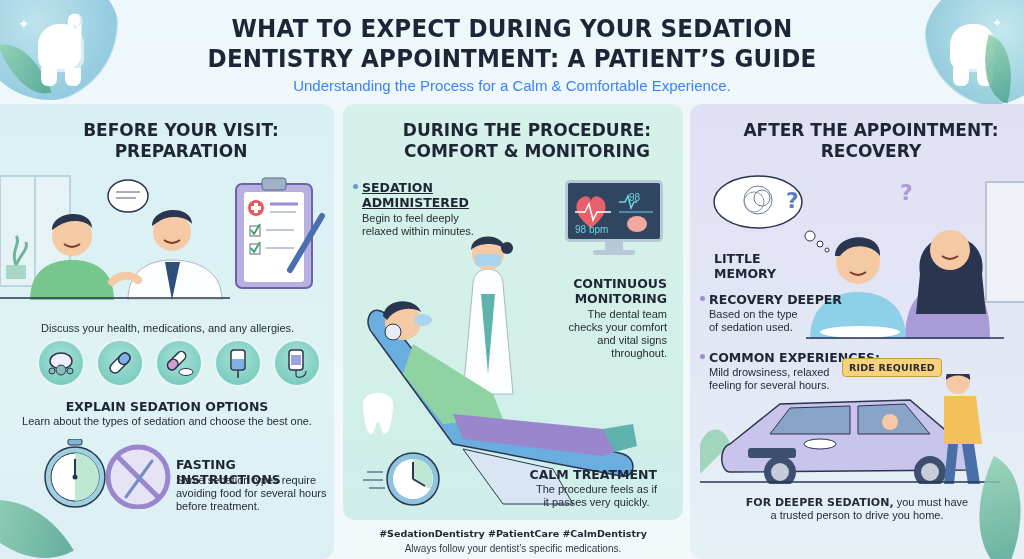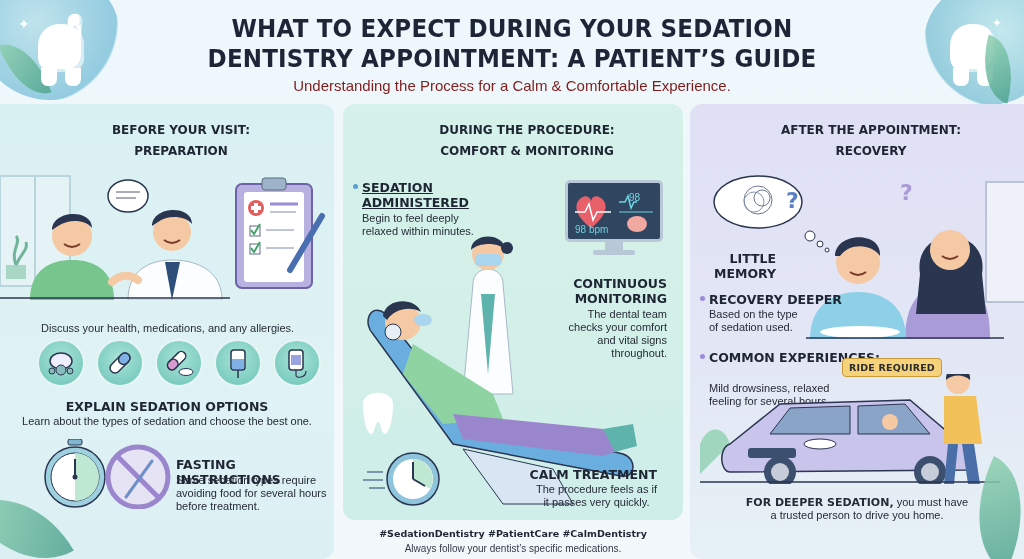--- a/index.html
+++ b/index.html
@@ -40,32 +40,32 @@
     opacity: .85;
   }
   .title {
     position: absolute; left: 0; right: 0; top: 14px;
     font-family: "DejaVu Sans", sans-serif; font-weight: bold;
     font-size: 25px; line-height: 30px; letter-spacing: 0.2px; color: #1d2536;
     transform: scaleX(0.92);
   }
   .subtitle {
     position: absolute; left: 0; right: 0; top: 77px;
-    font-size: 15px; color: #7f1d1d; text-align: center;
+    font-size: 15px; color: #3b82f6; text-align: center;
   }
   .panel {
     position: absolute; top: 104px; height: 420px; border-radius: 12px;
     overflow: hidden;
   }
   .panel-1 { left: 0; width: 334px; background: linear-gradient(180deg, #d9f0f2 0%, #dff2f4 60%, #dcf0f4 100%); border-radius: 0 12px 12px 0; height: 455px; }
   .panel-2 { left: 343px; width: 340px; background: linear-gradient(180deg, #d5f1ea 0%, #d2efe8 60%, #cfeeea 100%); height: 416px; }
   .panel-3 { left: 690px; width: 334px; background: linear-gradient(180deg, #e0e0f5 0%, #e3e7f5 55%, #e6f1f6 100%); border-radius: 12px 0 0 12px; height: 455px; }
   .panel-heading {
     position: absolute; left: 0; right: 0; text-align: center;
-    font-family: "DejaVu Sans", sans-serif; font-weight: bold; font-size: 12px; line-height: 21px; color: #1e2533; padding-left: 28px;
+    font-family: "DejaVu Sans", sans-serif; font-weight: bold; font-size: 17px; line-height: 21px; color: #1e2533; padding-left: 28px;
   }
   .sec-title {
     position: absolute; font-family: "DejaVu Sans", sans-serif; font-weight: bold;
     font-size: 12.5px; line-height: 15px; color: #1e2533;
   }
   .sec-body {
     position: absolute; font-size: 11px; line-height: 13px; color: #262b36;
   }
   .bullet-dot {
     display: inline-block; width: 5px; height: 5px; border-radius: 50%;
@@ -342,33 +342,33 @@
     <path d="M252 92 Q260 98 268 92" stroke="#7a3b2a" stroke-width="2" fill="none"></path>
 
     <path d="M120 175 C120 140 145 128 168 128 C192 128 216 140 216 175 Z" fill="#8dd0e8"></path>
     <circle cx="168" cy="98" r="22" fill="#f4c9a4"></circle>
     <path d="M145 92 C145 68 192 66 190 92 C182 80 160 78 150 92 Z" fill="#2a3550"></path>
     <path d="M160 108 Q168 114 176 108" stroke="#7a3b2a" stroke-width="2" fill="none"></path>
     <ellipse cx="170" cy="168" rx="40" ry="6" fill="#fff"></ellipse>
     <line x1="116" y1="174" x2="314" y2="174" stroke="#2a3550" stroke-width="1.5"></line>
   </svg>
 
-  <div class="sec-title" style="left:24px; top:147px; text-align:right;">
+  <div class="sec-title" style="left:24px; top:147px; text-align:left;">
     <div>LITTLE</div>
     <div>MEMORY</div>
   </div>
 
   <div class="sec-title" style="left:10px; top:188px;"><span class="bullet-dot" style="background:#9a8cd8;"></span><span>RECOVERY DEEPER</span></div>
   <div class="sec-body" style="left:19px; top:204px;">
     <div>Based on the type</div>
     <div>of sedation used.</div>
   </div>
 
   <div class="sec-title" style="left:10px; top:246px;"><span class="bullet-dot" style="background:#9a8cd8;"></span><span>COMMON EXPERIENCES:</span></div>
-  <div class="sec-body" style="left:19px; top:278px;text-align:center;">
+  <div class="sec-body" style="left:19px; top:262px;text-align:center;">
     <div>Mild drowsiness, relaxed</div>
     <div>feeling for several hours.</div>
   </div>
 
   <div class="ride-sign" style="left:152px; top:254px;">RIDE REQUIRED</div>
 
   <svg class="scene" style="left:10px; top:270px;" width="320" height="110">
     <path d="M0 100 C-10 60 20 40 30 70 Z" fill="#8fd0b0" opacity=".8"></path>
     <path d="M30 70 L80 30 L210 26 L250 60 L262 62 C275 64 276 90 268 96 L30 98 C20 98 18 74 30 70 Z" fill="#c9c4ec" stroke="#2a3550" stroke-width="1.5"></path>
     <path d="M90 34 L150 32 L150 60 L70 60 Z" fill="#8aa4c8" stroke="#2a3550"></path>

